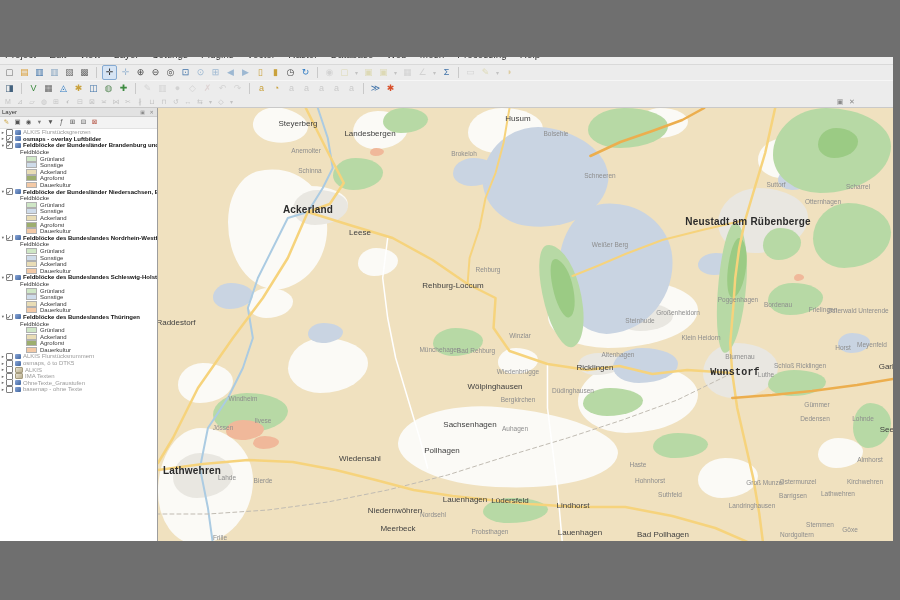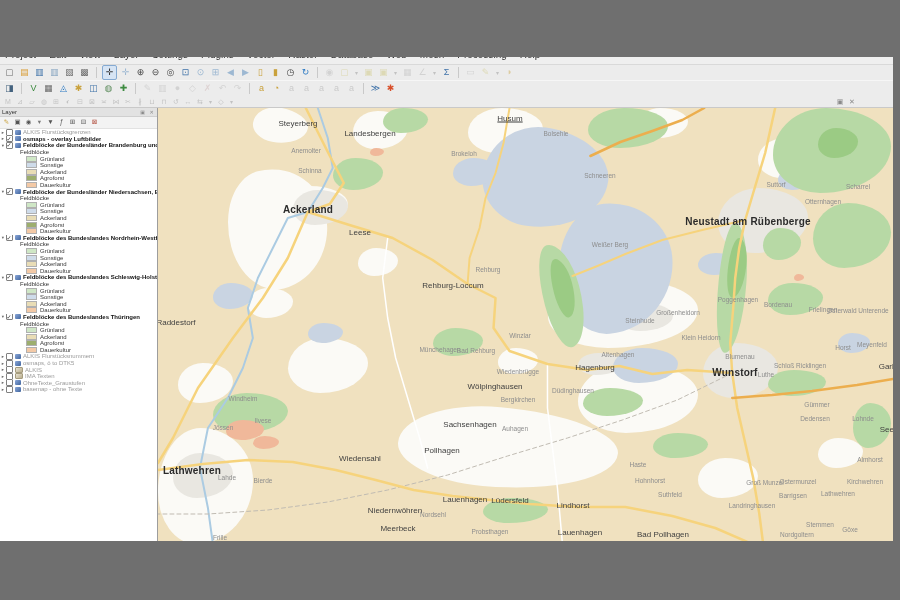--- a/index.html
+++ b/index.html
@@ -444,41 +444,41 @@
           <polyline points="618,0 608,45 596,85 588,112 582,140 578,170 576,200 573,235 575,265 580,300 588,335 596,370 602,405 606,436" fill="none" stroke="#f6d37c" stroke-width="2.5" stroke-linecap="round" stroke-linejoin="round"></polyline>
           <polyline points="352,0 346,35 338,65 328,90 322,120 312,150 310,176" fill="none" stroke="#f6d37c" stroke-width="2" stroke-linecap="round" stroke-linejoin="round"></polyline>
           <polyline points="588,112 545,122 505,132 468,146 440,158 415,168" fill="none" stroke="#f6d37c" stroke-width="2" stroke-linecap="round" stroke-linejoin="round"></polyline>
           <polyline points="0,362 45,356 90,352 135,354 178,362 218,372 256,382 295,388 333,392 372,396 420,399 468,399 515,408 558,420 595,436" fill="none" stroke="#f6d37c" stroke-width="2.5" stroke-linecap="round" stroke-linejoin="round"></polyline>
           <polyline points="575,290 615,287 655,283 700,277 736,271" fill="none" stroke="#ecae4e" stroke-width="2.5" stroke-linecap="round" stroke-linejoin="round"></polyline>
           <polyline points="433,48 463,34 495,23 525,12 547,0" fill="none" stroke="#ecae4e" stroke-width="2.5" stroke-linecap="round" stroke-linejoin="round"></polyline>
         </svg>
       <div id="map-labels">
           <div class="mlabel m" style="left: 140px; top: 15px;">Steyerberg</div>
           <div class="mlabel m" style="left: 212px; top: 25px;">Landesbergen</div>
-          <div class="mlabel m" style="left: 352px; top: 10px; text-decoration: underline;">Husum</div>
+          <div class="mlabel m" style="left: 360px; top: 10px;">Husum</div>
           <div class="mlabel s" style="left: 398px; top: 25px;">Bolsehle</div>
           <div class="mlabel s" style="left: 306px; top: 45px;">Brokeloh</div>
           <div class="mlabel s" style="left: 148px; top: 42px;">Anemolter</div>
           <div class="mlabel s" style="left: 152px; top: 62px;">Schinna</div>
           <div class="mlabel l" style="left: 150px; top: 101px;">Ackerland</div>
           <div class="mlabel m" style="left: 202px; top: 124px;">Leese</div>
           <div class="mlabel s" style="left: 442px; top: 67px;">Schneeren</div>
           <div class="mlabel s" style="left: 452px; top: 136px;">Weißer Berg</div>
           <div class="mlabel l" style="left: 590px; top: 113px;">Neustadt am Rübenberge</div>
           <div class="mlabel s" style="left: 618px; top: 76px;">Suttorf</div>
           <div class="mlabel s" style="left: 665px; top: 93px;">Otternhagen</div>
           <div class="mlabel s" style="left: 700px; top: 78px;">Scharrel</div>
           <div class="mlabel m" style="left: 18px; top: 214px;">Raddestorf</div>
           <div class="mlabel s" style="left: 330px; top: 161px;">Rehburg</div>
           <div class="mlabel m" style="left: 295px; top: 177px;">Rehburg-Loccum</div>
           <div class="mlabel s" style="left: 318px; top: 242px;">Bad Rehburg</div>
           <div class="mlabel s" style="left: 282px; top: 241px;">Münchehagen</div>
           <div class="mlabel s" style="left: 362px; top: 227px;">Winzlar</div>
           <div class="mlabel s" style="left: 482px; top: 212px;">Steinhude</div>
-          <div class="mlabel m" style="left: 437px; top: 259px;">Hagenburg</div>
+          <div class="mlabel m" style="left: 437px; top: 259px;">Ricklingen</div>
           <div class="mlabel s" style="left: 460px; top: 246px;">Altenhagen</div>
           <div class="mlabel m" style="left: 337px; top: 278px;">Wölpinghausen</div>
           <div class="mlabel s" style="left: 360px; top: 263px;">Wiedenbrügge</div>
           <div class="mlabel s" style="left: 360px; top: 291px;">Bergkirchen</div>
           <div class="mlabel s" style="left: 415px; top: 282px;">Düdinghausen</div>
           <div class="mlabel m" style="left: 312px; top: 316px; text-align: center;">Sachsenhagen</div>
           <div class="mlabel s" style="left: 357px; top: 320px;">Auhagen</div>
           <div class="mlabel m" style="left: 284px; top: 342px;">Pollhagen</div>
           <div class="mlabel m" style="left: 202px; top: 350px;">Wiedensahl</div>
           <div class="mlabel l" style="left: 34px; top: 362px;">Lathwehren</div>
@@ -493,21 +493,21 @@
           <div class="mlabel m" style="left: 240px; top: 420px;">Meerbeck</div>
           <div class="mlabel m" style="left: 307px; top: 391px;">Lauenhagen</div>
           <div class="mlabel m" style="left: 352px; top: 392px;">Lüdersfeld</div>
           <div class="mlabel m" style="left: 415px; top: 397px;">Lindhorst</div>
           <div class="mlabel m" style="left: 422px; top: 424px;">Lauenhagen</div>
           <div class="mlabel s" style="left: 332px; top: 423px;">Probsthagen</div>
           <div class="mlabel m" style="left: 505px; top: 426px;">Bad Pollhagen</div>
           <div class="mlabel s" style="left: 492px; top: 372px;">Hohnhorst</div>
           <div class="mlabel s" style="left: 512px; top: 386px;">Suthfeld</div>
           <div class="mlabel s" style="left: 480px; top: 356px;">Haste</div>
-          <div class="mlabel l" style="left: 577px; top: 264px;">Wunstorf</div>
+          <div class="mlabel l" style="left: 577px; top: 264px; font-family: Liberation Mono, monospace;">Wunstorf</div>
           <div class="mlabel s" style="left: 608px; top: 266px;">Luthe</div>
           <div class="mlabel s" style="left: 582px; top: 248px;">Blumenau</div>
           <div class="mlabel s" style="left: 543px; top: 229px;">Klein Heidorn</div>
           <div class="mlabel s" style="left: 520px; top: 204px;">Großenheidorn</div>
           <div class="mlabel s" style="left: 580px; top: 191px;">Poggenhagen</div>
           <div class="mlabel s" style="left: 620px; top: 196px;">Bordenau</div>
           <div class="mlabel s" style="left: 665px; top: 201px;">Frielingen</div>
           <div class="mlabel s" style="left: 700px; top: 202px;">Osterwald Unterende</div>
           <div class="mlabel s" style="left: 685px; top: 239px;">Horst</div>
           <div class="mlabel s" style="left: 714px; top: 236px;">Meyenfeld</div>

